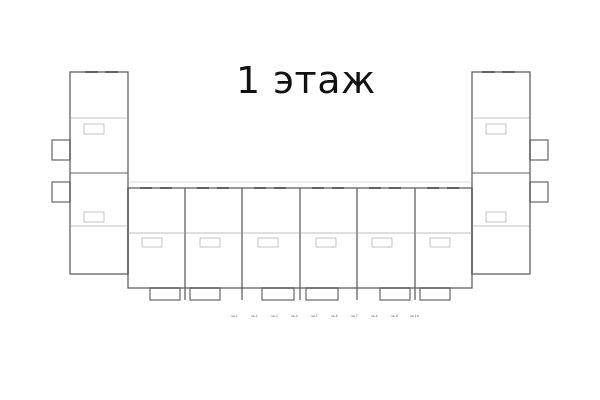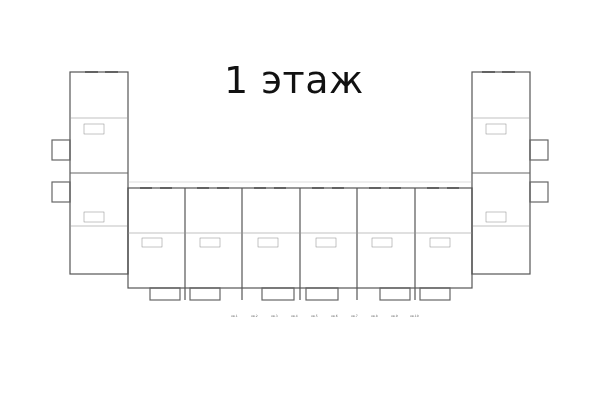--- a/index.html
+++ b/index.html
@@ -1,17 +1,17 @@
 <!DOCTYPE html>
 <html><head>
 <meta charset="utf-8">
 <style>
   html, body { margin:0; padding:0; background:#ffffff; }
   body { width:600px; height:400px; position:relative; overflow:hidden; font-family:"DejaVu Sans", sans-serif; }
-  .title { position:absolute; left:224px; top:58px; font-size:38px; color:#111; font-family:"DejaVu Sans", sans-serif; letter-spacing:0.5px; }
+  .title { position:absolute; left:236px; top:58px; font-size:38px; color:#111; font-family:"DejaVu Sans", sans-serif; letter-spacing:0.5px; }
   svg.plan { position:absolute; left:0; top:0; }
   .tbl { position:absolute; left:228px; top:314px; display:flex; gap:7px; }
   .tcol { width:13px; font-size:3px; line-height:4px; color:#666; text-align:center; }
 </style>
 </head>
 <body>
 
 <div class="title">1 этаж</div>
 
 <svg class="plan" width="600" height="400" viewBox="0 0 600 400">

